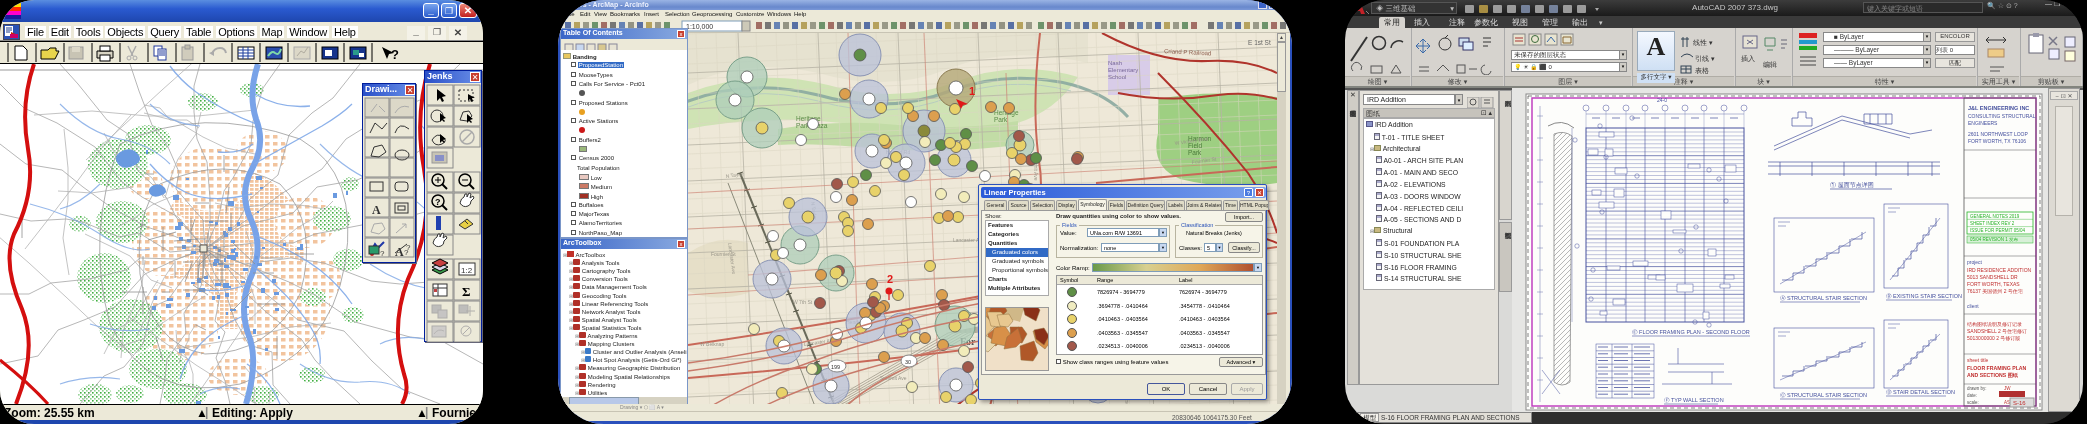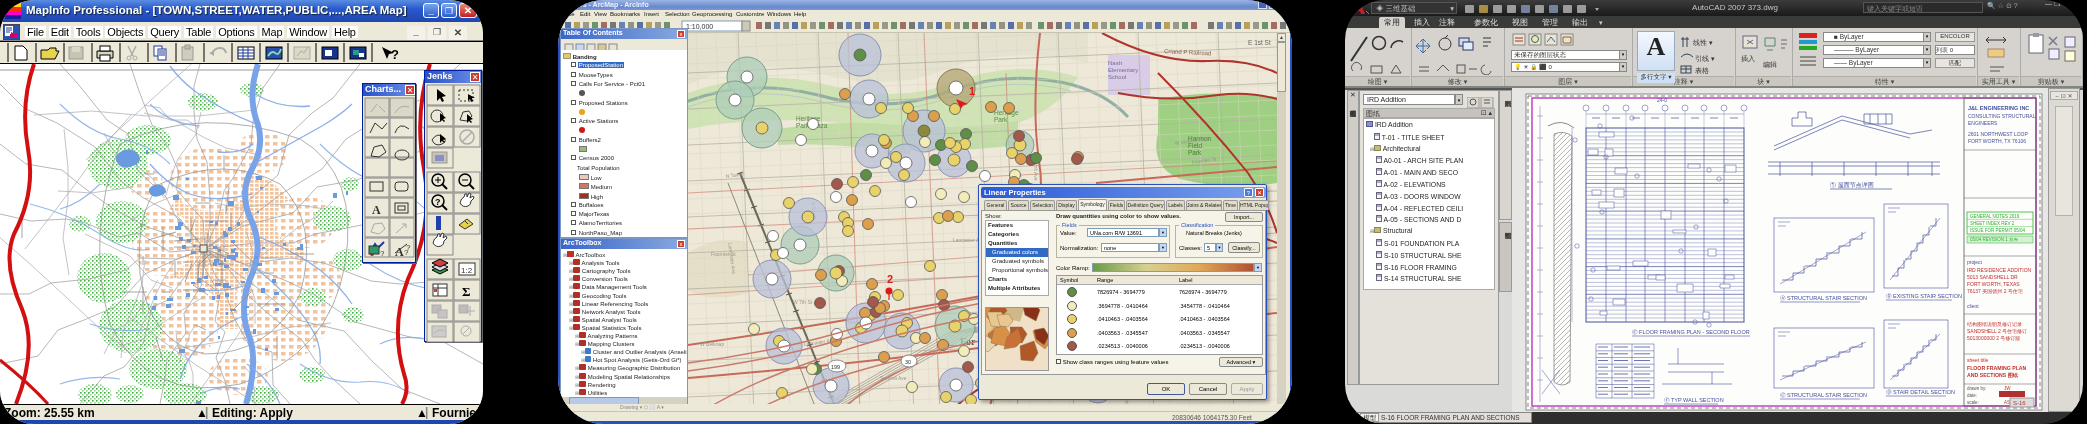--- a/index.html
+++ b/index.html
@@ -24,21 +24,20 @@
           </clipPath>
         </defs>
         <g clip-path="url(#wdg)">
           <rect x="0" y="0" width="18" height="5" fill="#ffdd00"></rect>
           <rect x="0" y="5" width="18" height="4" fill="#ff2a00"></rect>
           <rect x="0" y="9" width="18" height="4" fill="#ff00cc"></rect>
           <rect x="0" y="13" width="18" height="5" fill="#1a1a9c"></rect>
         </g>
       </svg>
   </div>
-  <div class="abs" style="left:26px;top:4px;color:#fff;font-size:11.5px;font-weight:bold;letter-spacing:0px;text-shadow:1px 1px 1px #123;white-space:nowrap;">MapInfo Professional - [TOWN,STREET,WATER,PUBLIC,...,AREA Map]</div>
   <div class="abs" style="left:423px;top:3px;width:16px;height:15px;border-radius:3px;background:linear-gradient(#79a5ee,#2b5ccd);border:1px solid #fff;color:#fff;font-size:10px;text-align:center;line-height:11px;font-weight:bold;">_</div>
   <div class="abs" style="left:441px;top:3px;width:16px;height:15px;border-radius:3px;background:linear-gradient(#79a5ee,#2b5ccd);border:1px solid #fff;color:#fff;font-size:9px;text-align:center;line-height:14px;">❐</div>
   <div class="abs" style="left:459px;top:3px;width:18px;height:15px;border-radius:3px;background:linear-gradient(#ee8877,#c21f1f);border:1px solid #fff;color:#fff;font-size:10px;text-align:center;line-height:14px;font-weight:bold;">✕</div>
 
   <div class="abs" style="left:0;top:22px;width:483px;height:19px;background:#ece9d8;border-bottom:1px solid #888;"></div>
   <div class="abs" style="left:3px;top:24px;width:17px;height:16px;background:#2a52b4;border:1px solid #445;">
      <svg width="15" height="14">
         <rect x="1" y="1" width="8" height="10" fill="#fff"></rect>
         <path d="M2 3h6M2 5h6M2 7h4" stroke="#1a3c8c" stroke-width="1"></path>
         <path d="M7 7 L14 10 L7 13 Z" fill="#cc2200"></path>
@@ -364,21 +363,21 @@
     <span class="abs" style="left:196px;top:1px;">▲</span>
       <span class="abs" style="left:205px;top:0;color:#888;">|</span>
     <span class="abs" style="left:212px;top:1px;">Editing: Apply</span>
     <span class="abs" style="left:416px;top:1px;">▲</span>
       <span class="abs" style="left:425px;top:0;color:#888;">|</span>
     <span class="abs" style="left:432px;top:1px;">Fournier</span>
   </div>
   <div class="abs" style="left:0;top:420px;width:483px;height:4px;background:#1e46ae;"></div>
 
   <div class="abs" id="drawtb" style="left:362px;top:83px;width:54px;height:180px;background:#ece9d8;border:1px solid #001e9c;box-shadow:1px 1px 0 #667;">
-    <div class="abs" style="left:0;top:0;width:52px;height:12px;background:linear-gradient(90deg,#2a50c8,#6a90e8);color:#fff;font-size:9px;font-weight:bold;padding-left:2px;">Charts...</div>
+    <div class="abs" style="left:0;top:0;width:52px;height:12px;background:linear-gradient(90deg,#2a50c8,#6a90e8);color:#fff;font-size:9px;font-weight:bold;padding-left:2px;">Drawi...</div>
     <div class="abs" style="left:42px;top:1px;width:10px;height:10px;background:#c83c2c;border:1px solid #fff;color:#fff;font-size:8px;line-height:9px;text-align:center;">✕</div>
     <svg class="abs" style="left:1px;top:13px;" width="52" height="165">
       <g stroke="#888" fill="#dcd8c8">
           <rect x="1" y="1" width="24" height="19"></rect>
           <rect x="26" y="1" width="24" height="19"></rect>
         </g>
       <g stroke="#888" fill="#ece9d8">
       <rect x="1" y="21" width="24" height="19"></rect>
           <rect x="26" y="21" width="24" height="19"></rect>
       <rect x="1" y="41" width="24" height="19"></rect>
@@ -1146,21 +1145,21 @@
         <rect x="114" y="2" width="9" height="8" rx="1" fill="#b8b8b8" opacity="0.8"></rect>
         <path d="M132 5 l4 0 -2 3 z" fill="#aaa"></path>
       </svg></div>
 <div class="abs" style="left:290px;top:3px;width:200px;font-size:8px;color:#c8c8c8;text-align:center;">AutoCAD 2007  373.dwg</div>
 <div class="abs" style="left:518px;top:2px;width:120px;height:11px;background:#2a2a2a;border:1px solid #555;color:#888;font-size:7px;padding:1px 0 0 3px;">键入关键字或短语</div>
 <div class="abs" style="left:642px;top:2px;width:60px;height:11px;font-size:7px;color:#aaa;">🔍 ☆ ⊙ ?</div>
 <div class="abs" style="left:700px;top:0px;width:38px;height:10px;font-size:7px;color:#ccc;">— ❐ ✕</div>
 <div class="abs" style="left:0;top:16px;width:738px;height:12px;background:#3a3a3a;"></div>
 <div class="abs" style="left:34px;top:17px;width:26px;height:11px;background:#d6d3ce;color:#222;font-size:8px;text-align:center;border-radius:2px 2px 0 0;">常用</div>
 <div class="abs" style="left:64px;top:17px;width:26px;height:11px;color:#ddd;font-size:8px;text-align:center;">插入</div>
-<div class="abs" style="left:94px;top:17px;width:26px;height:11px;color:#ddd;font-size:8px;text-align:left;">注释</div>
+<div class="abs" style="left:94px;top:17px;width:26px;height:11px;color:#ddd;font-size:8px;text-align:right;">注释</div>
 <div class="abs" style="left:124px;top:17px;width:34px;height:11px;color:#ddd;font-size:8px;text-align:center;">参数化</div>
 <div class="abs" style="left:162px;top:17px;width:26px;height:11px;color:#ddd;font-size:8px;text-align:center;">视图</div>
 <div class="abs" style="left:192px;top:17px;width:26px;height:11px;color:#ddd;font-size:8px;text-align:center;">管理</div>
 <div class="abs" style="left:222px;top:17px;width:26px;height:11px;color:#ddd;font-size:8px;text-align:center;">输出</div>
 <div class="abs" style="left:254px;top:19px;color:#ccc;font-size:7px;">▾</div>
 <div class="abs" style="left:0;top:28px;width:738px;height:60px;background:#d6d3ce;border-bottom:2px solid #82847e;"></div>
 <div class="abs" style="left:66px;top:28px;width:1px;height:58px;background:#aaa;"></div>
 <div class="abs" style="left:0px;top:76px;width:65px;height:10px;background:#cac7c0;border-top:1px solid #b0ada6;color:#444;font-size:7px;text-align:center;">绘图 ▾</div>
 <div class="abs" style="left:159px;top:28px;width:1px;height:58px;background:#aaa;"></div>
 <div class="abs" style="left:67px;top:76px;width:91px;height:10px;background:#cac7c0;border-top:1px solid #b0ada6;color:#444;font-size:7px;text-align:center;">修改 ▾</div>

